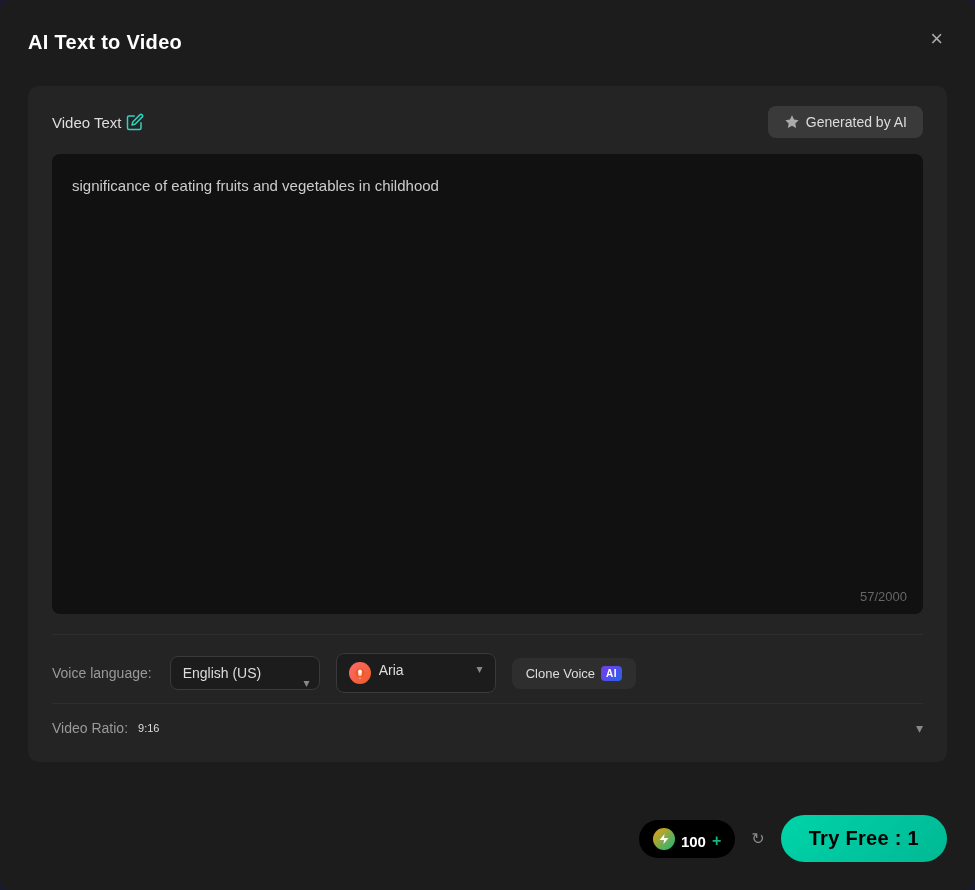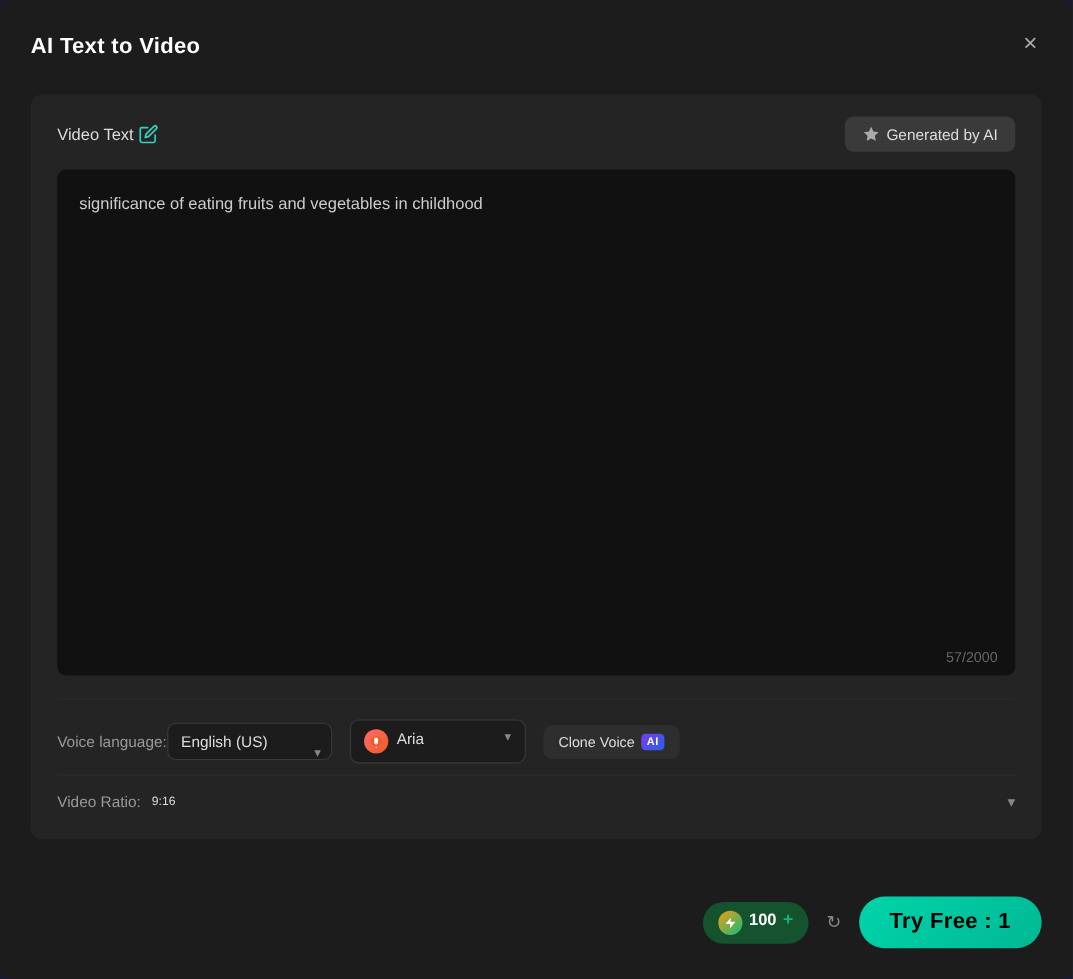--- a/index.html
+++ b/index.html
@@ -140,21 +140,21 @@
       align-items: center;
       gap: 16px;
       padding: 18px 0 6px;
       border-top: 1px solid #2e2e2e;
       margin-top: 16px;
     }
 
     .control-group {
       display: flex;
       align-items: center;
-      gap: 0;
+      gap: 18px;
     }
 
     .control-label {
       color: #999999;
       font-size: 14px;
       white-space: nowrap;
     }
 
     .select-dropdown {
       background: #1c1c1c;
@@ -279,23 +279,23 @@
       display: flex;
       align-items: center;
       justify-content: flex-end;
       gap: 12px;
       margin-top: auto;
       padding-top: 28px;
     }
 
     .credits-display {
       display: flex;
-      align-items: flex-start;
+      align-items: flex-end;
       gap: 6px;
-      background: #14532d;
+      background: #000000;
       border-radius: 20px;
       padding: 8px 14px;
     }
 
     .credits-icon {
       width: 22px;
       height: 22px;
       border-radius: 50%;
       background: linear-gradient(135deg, #f59e0b, #10b981);
       display: flex;

